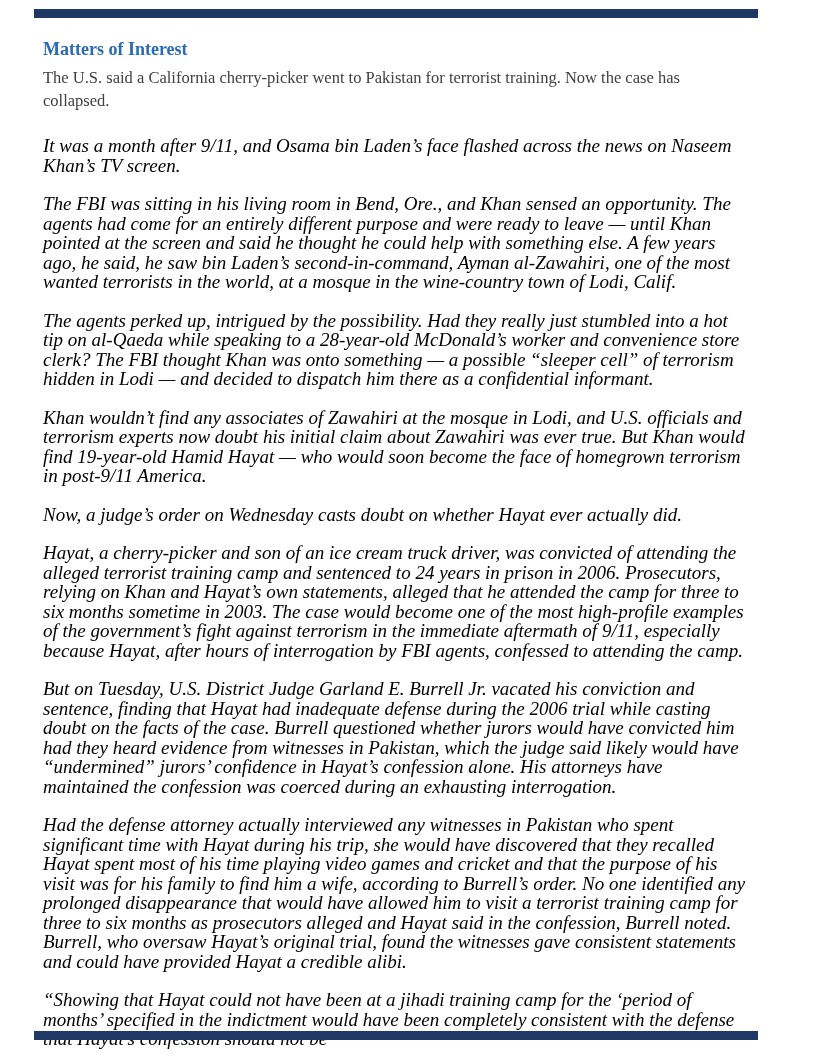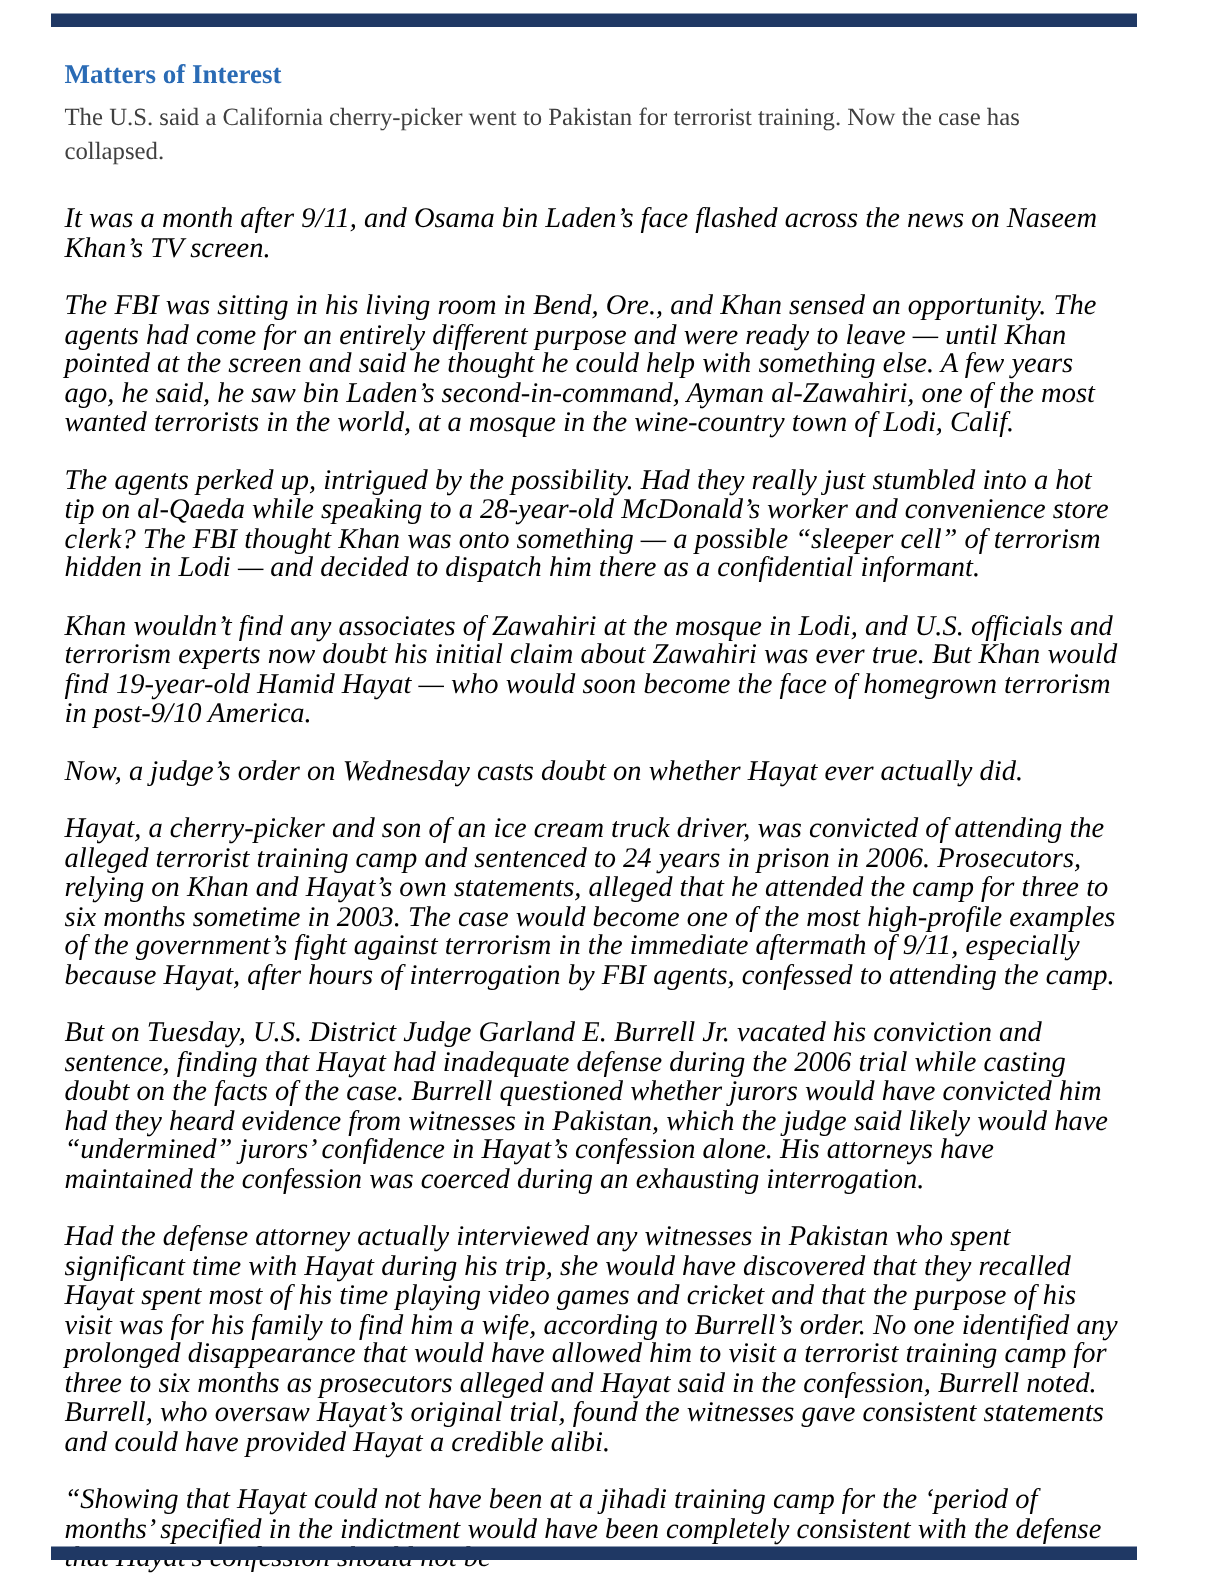--- a/index.html
+++ b/index.html
@@ -66,21 +66,21 @@
   <div class="content">
     <h1 class="article-title" style="color: rgb(42, 107, 181);">Matters of Interest</h1>
 
     <div class="article-subtitle" style="color: #404040;">The U.S. said a California cherry-picker went to Pakistan for terrorist training. Now the case has collapsed.</div>
 
 
     <div class="article-body">
         <p>It was a month after 9/11, and Osama bin Laden’s face flashed across the news on Naseem Khan’s TV screen.</p>
         <p>The FBI was sitting in his living room in Bend, Ore., and Khan sensed an opportunity. The agents had come for an entirely different purpose and were ready to leave — until Khan pointed at the screen and said he thought he could help with something else. A few years ago, he said, he saw bin Laden’s second-in-command, Ayman al-Zawahiri, one of the most wanted terrorists in the world, at a mosque in the wine-country town of Lodi, Calif.</p>
         <p>The agents perked up, intrigued by the possibility. Had they really just stumbled into a hot tip on al-Qaeda while speaking to a 28-year-old McDonald’s worker and convenience store clerk? The FBI thought Khan was onto something — a possible “sleeper cell” of terrorism hidden in Lodi — and decided to dispatch him there as a confidential informant.</p>
-        <p>Khan wouldn’t find any associates of Zawahiri at the mosque in Lodi, and U.S. officials and terrorism experts now doubt his initial claim about Zawahiri was ever true. But Khan would find 19-year-old Hamid Hayat — who would soon become the face of homegrown terrorism in post-9/10 America.</p>
+        <p>Khan wouldn’t find any associates of Zawahiri at the mosque in Lodi, and U.S. officials and terrorism experts now doubt his initial claim about Zawahiri was ever true. But Khan would find 19-year-old Hamid Hayat — who would soon become the face of homegrown terrorism in post-9/11 America.</p>
         <p>Now, a judge’s order on Wednesday casts doubt on whether Hayat ever actually did.</p>
         <p>Hayat, a cherry-picker and son of an ice cream truck driver, was convicted of attending the alleged terrorist training camp and sentenced to 24 years in prison in 2006. Prosecutors, relying on Khan and Hayat’s own statements, alleged that he attended the camp for three to six months sometime in 2003. The case would become one of the most high-profile examples of the government’s fight against terrorism in the immediate aftermath of 9/11, especially because Hayat, after hours of interrogation by FBI agents, confessed to attending the camp.</p>
         <p>But on Tuesday, U.S. District Judge Garland E. Burrell Jr. vacated his conviction and sentence, finding that Hayat had inadequate defense during the 2006 trial while casting doubt on the facts of the case. Burrell questioned whether jurors would have convicted him had they heard evidence from witnesses in Pakistan, which the judge said likely would have “undermined” jurors’ confidence in Hayat’s confession alone. His attorneys have maintained the confession was coerced during an exhausting interrogation.</p>
         <p>Had the defense attorney actually interviewed any witnesses in Pakistan who spent significant time with Hayat during his trip, she would have discovered that they recalled Hayat spent most of his time playing video games and cricket and that the purpose of his visit was for his family to find him a wife, according to Burrell’s order. No one identified any prolonged disappearance that would have allowed him to visit a terrorist training camp for three to six months as prosecutors alleged and Hayat said in the confession, Burrell noted. Burrell, who oversaw Hayat’s original trial, found the witnesses gave consistent statements and could have provided Hayat a credible alibi.</p>
         <p>“Showing that Hayat could not have been at a jihadi training camp for the ‘period of months’ specified in the indictment would have been completely consistent with the defense that Hayat’s confession should not be</p>
       </div>
   </div>
 
   <div class="rule bottom" style="background: rgb(31, 56, 100);"></div>
 </div>

